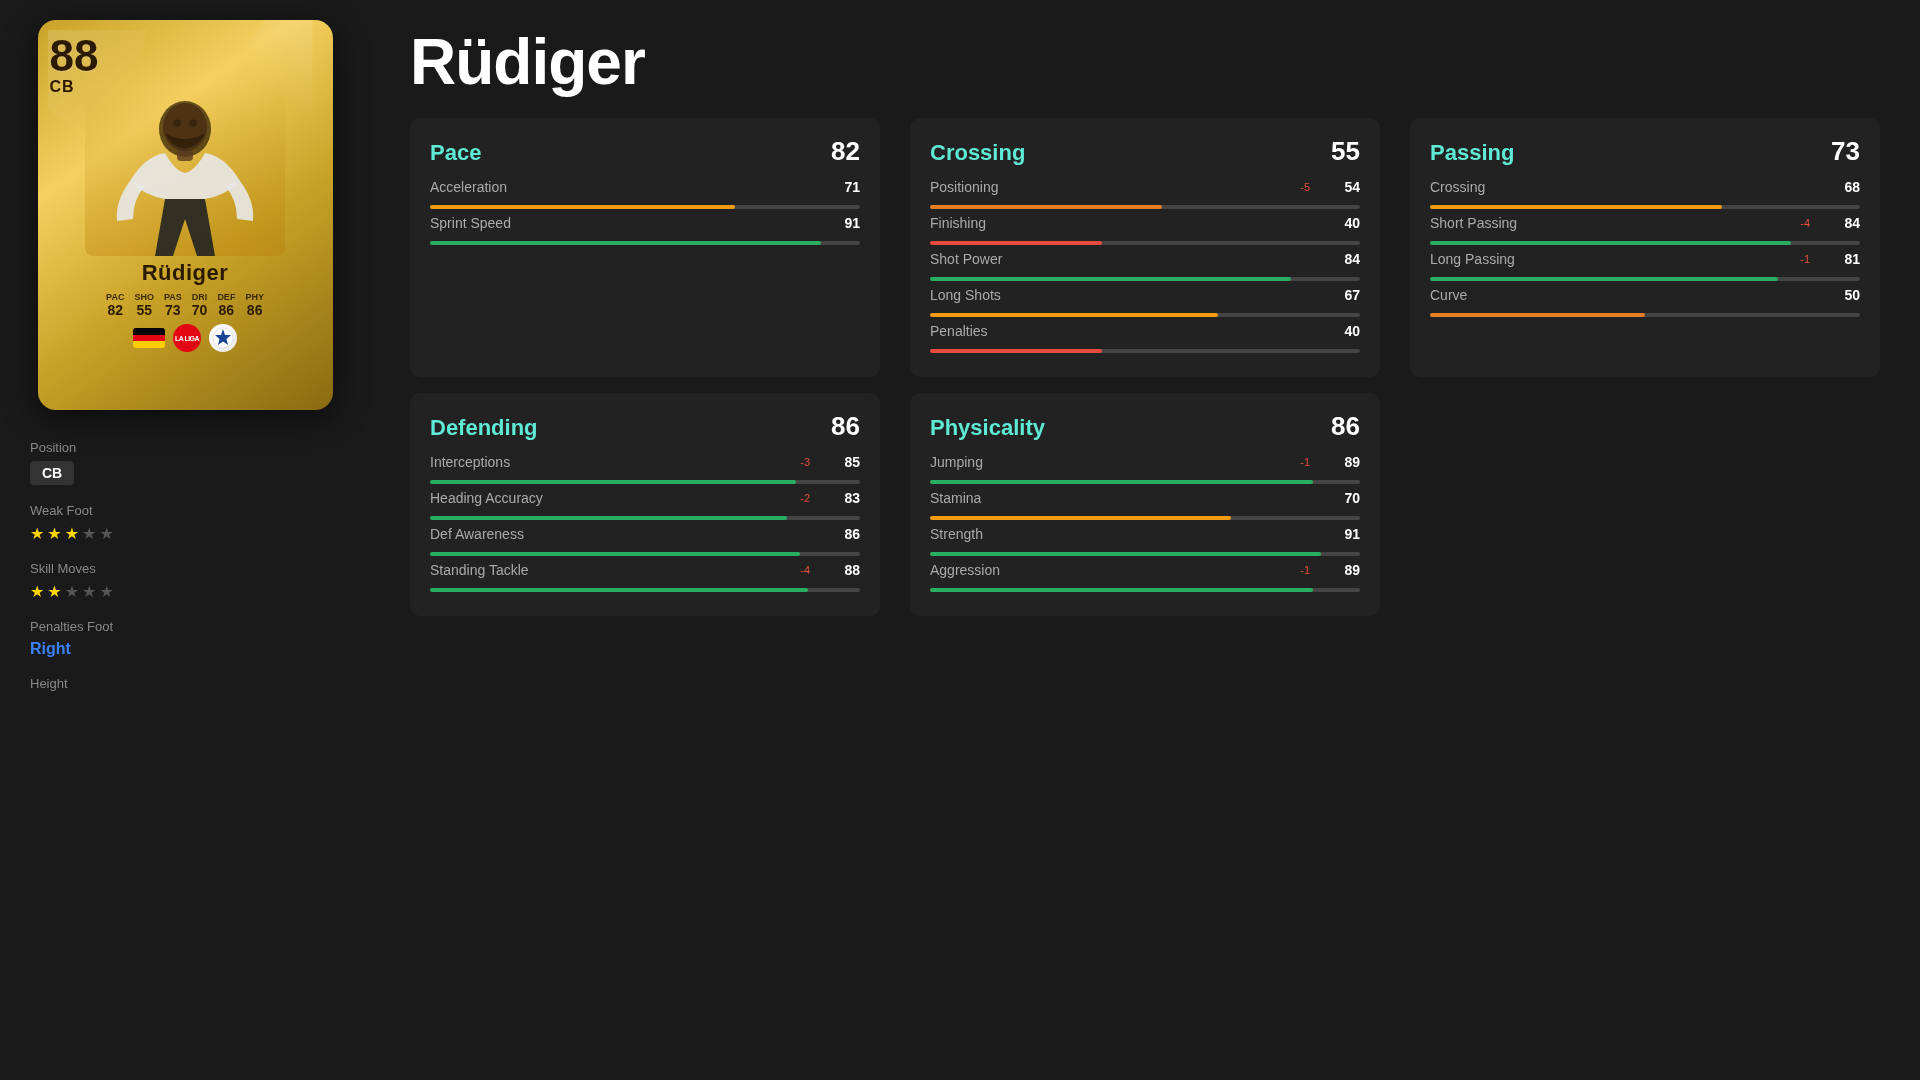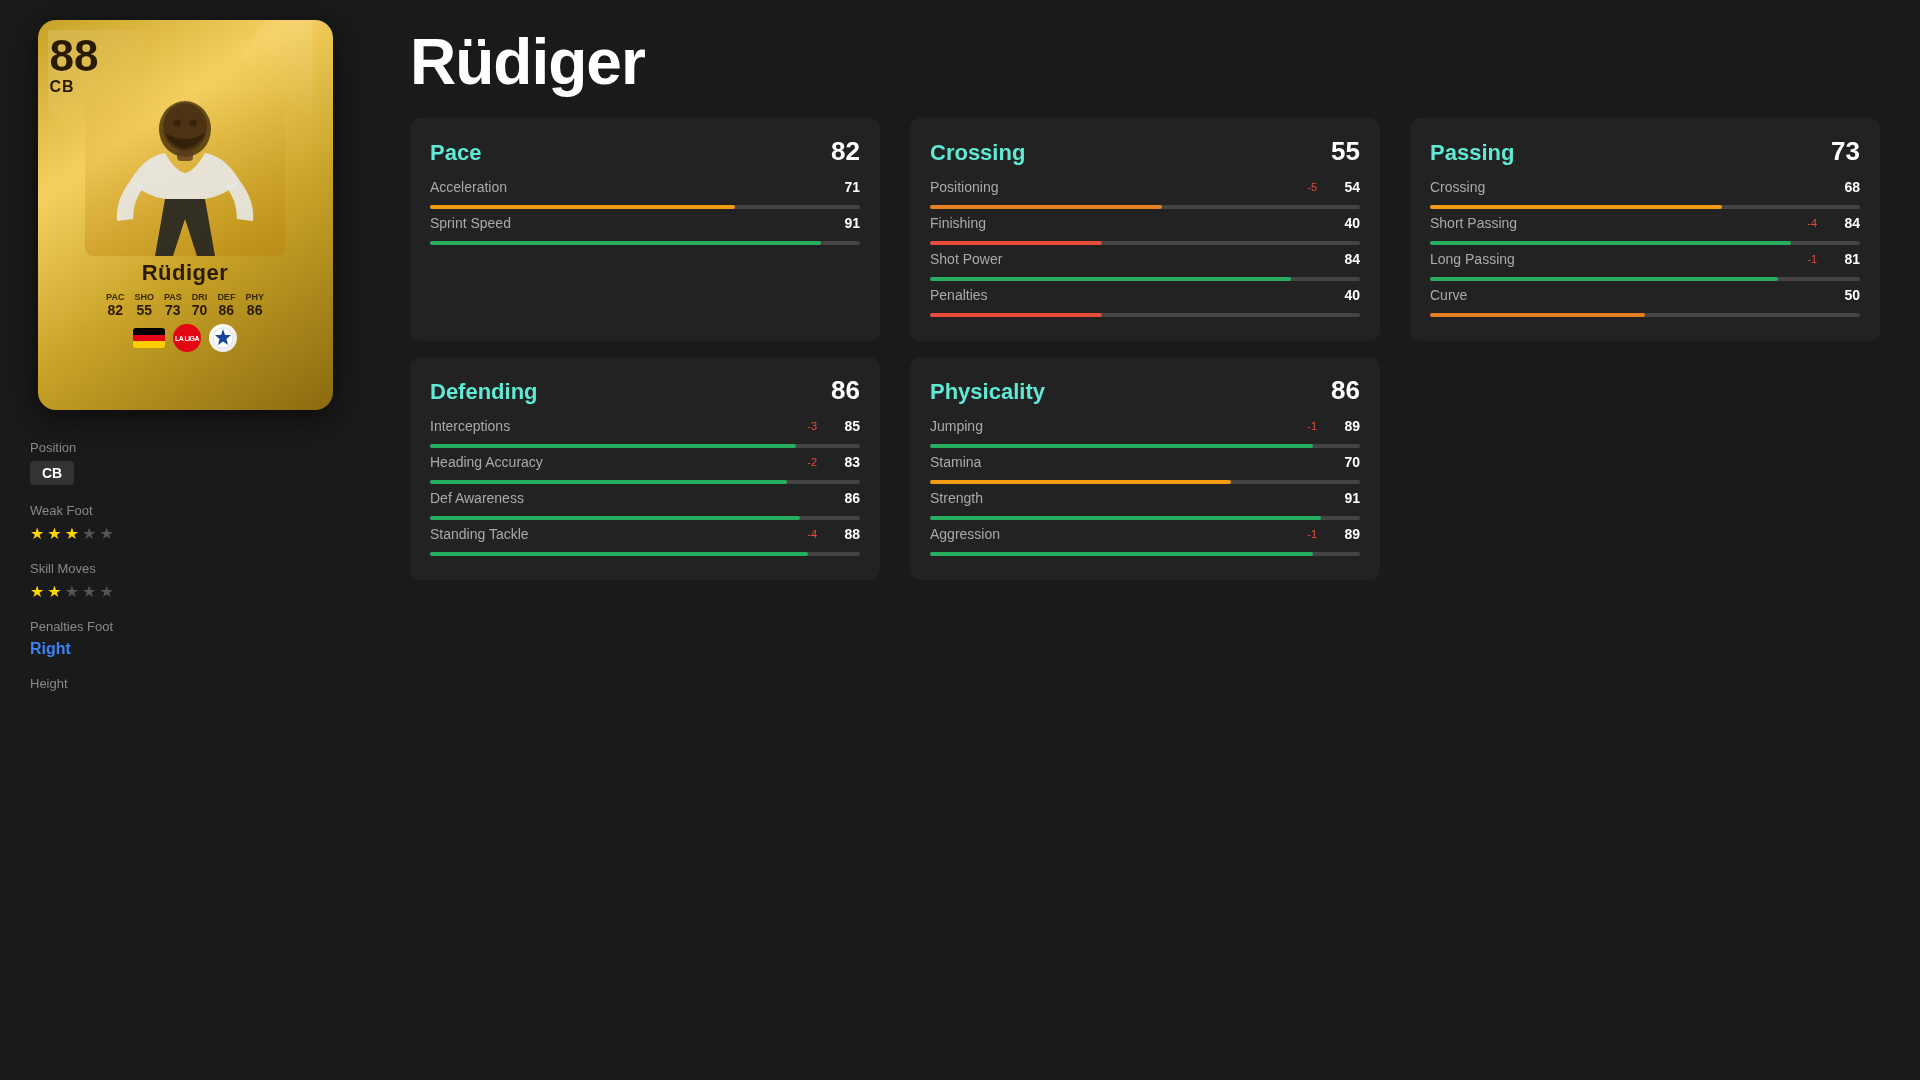--- a/index.html
+++ b/index.html
@@ -287,21 +287,21 @@
       font-size: 26px;
       font-weight: 900;
       color: #fff;
     }
 
     .stat-row {
       display: flex;
       align-items: center;
       justify-content: space-between;
       margin-bottom: 10px;
-      gap: 15px;
+      gap: 22px;
     }
 
     .stat-name {
       font-size: 14px;
       color: #aaa;
       flex: 1;
       white-space: nowrap;
     }
 
     .stat-modifier {
@@ -531,20 +531,29 @@
             <div class="stat-row">
               <span class="stat-name">Shot Power</span>
               <span class="stat-num">84</span>
             </div>
             <div class="stat-bar-container">
               <div class="stat-bar bar-green" style="width: 84%;"></div>
             </div>
           </div>
           <div class="stat-item">
             <div class="stat-row">
+              <span class="stat-name">Long Shots</span>
+              <span class="stat-num">67</span>
+            </div>
+            <div class="stat-bar-container">
+              <div class="stat-bar bar-yellow" style="width: 67%;"></div>
+            </div>
+          </div>
+          <div class="stat-item">
+            <div class="stat-row">
               <span class="stat-name">Penalties</span>
               <span class="stat-num">40</span>
             </div>
             <div class="stat-bar-container">
               <div class="stat-bar bar-red" style="width: 40%;"></div>
             </div>
           </div>
         </div>
     </div>
 

